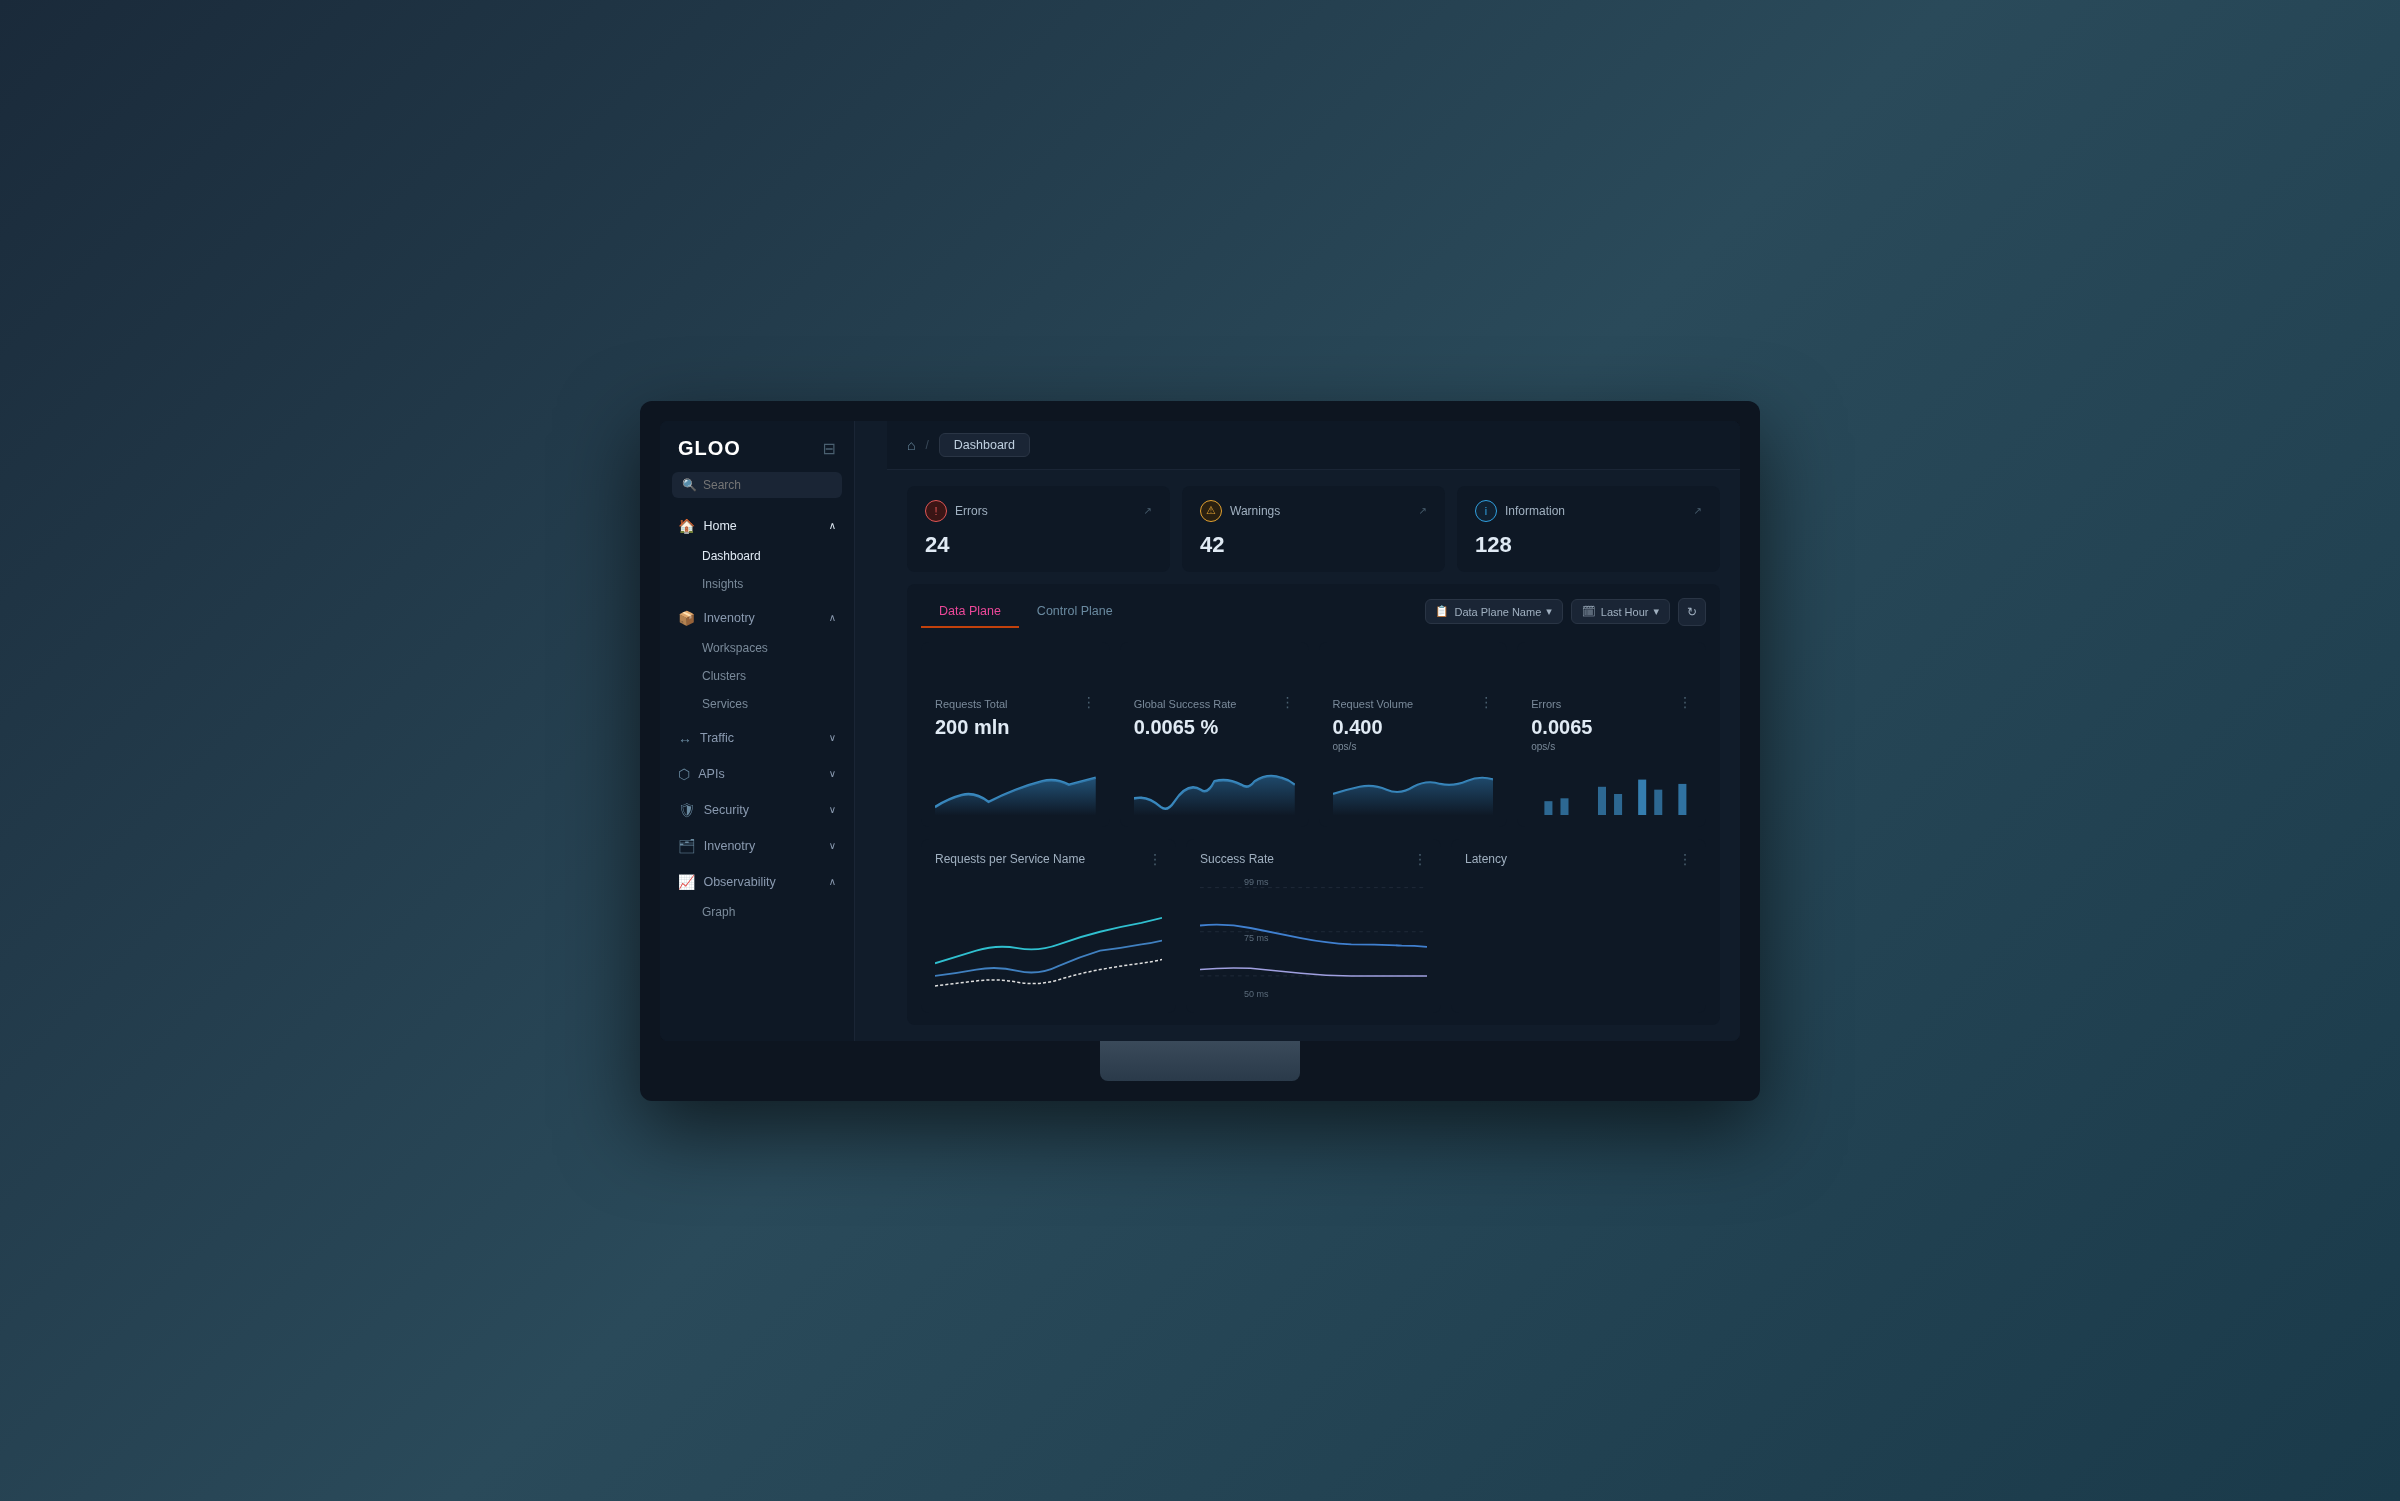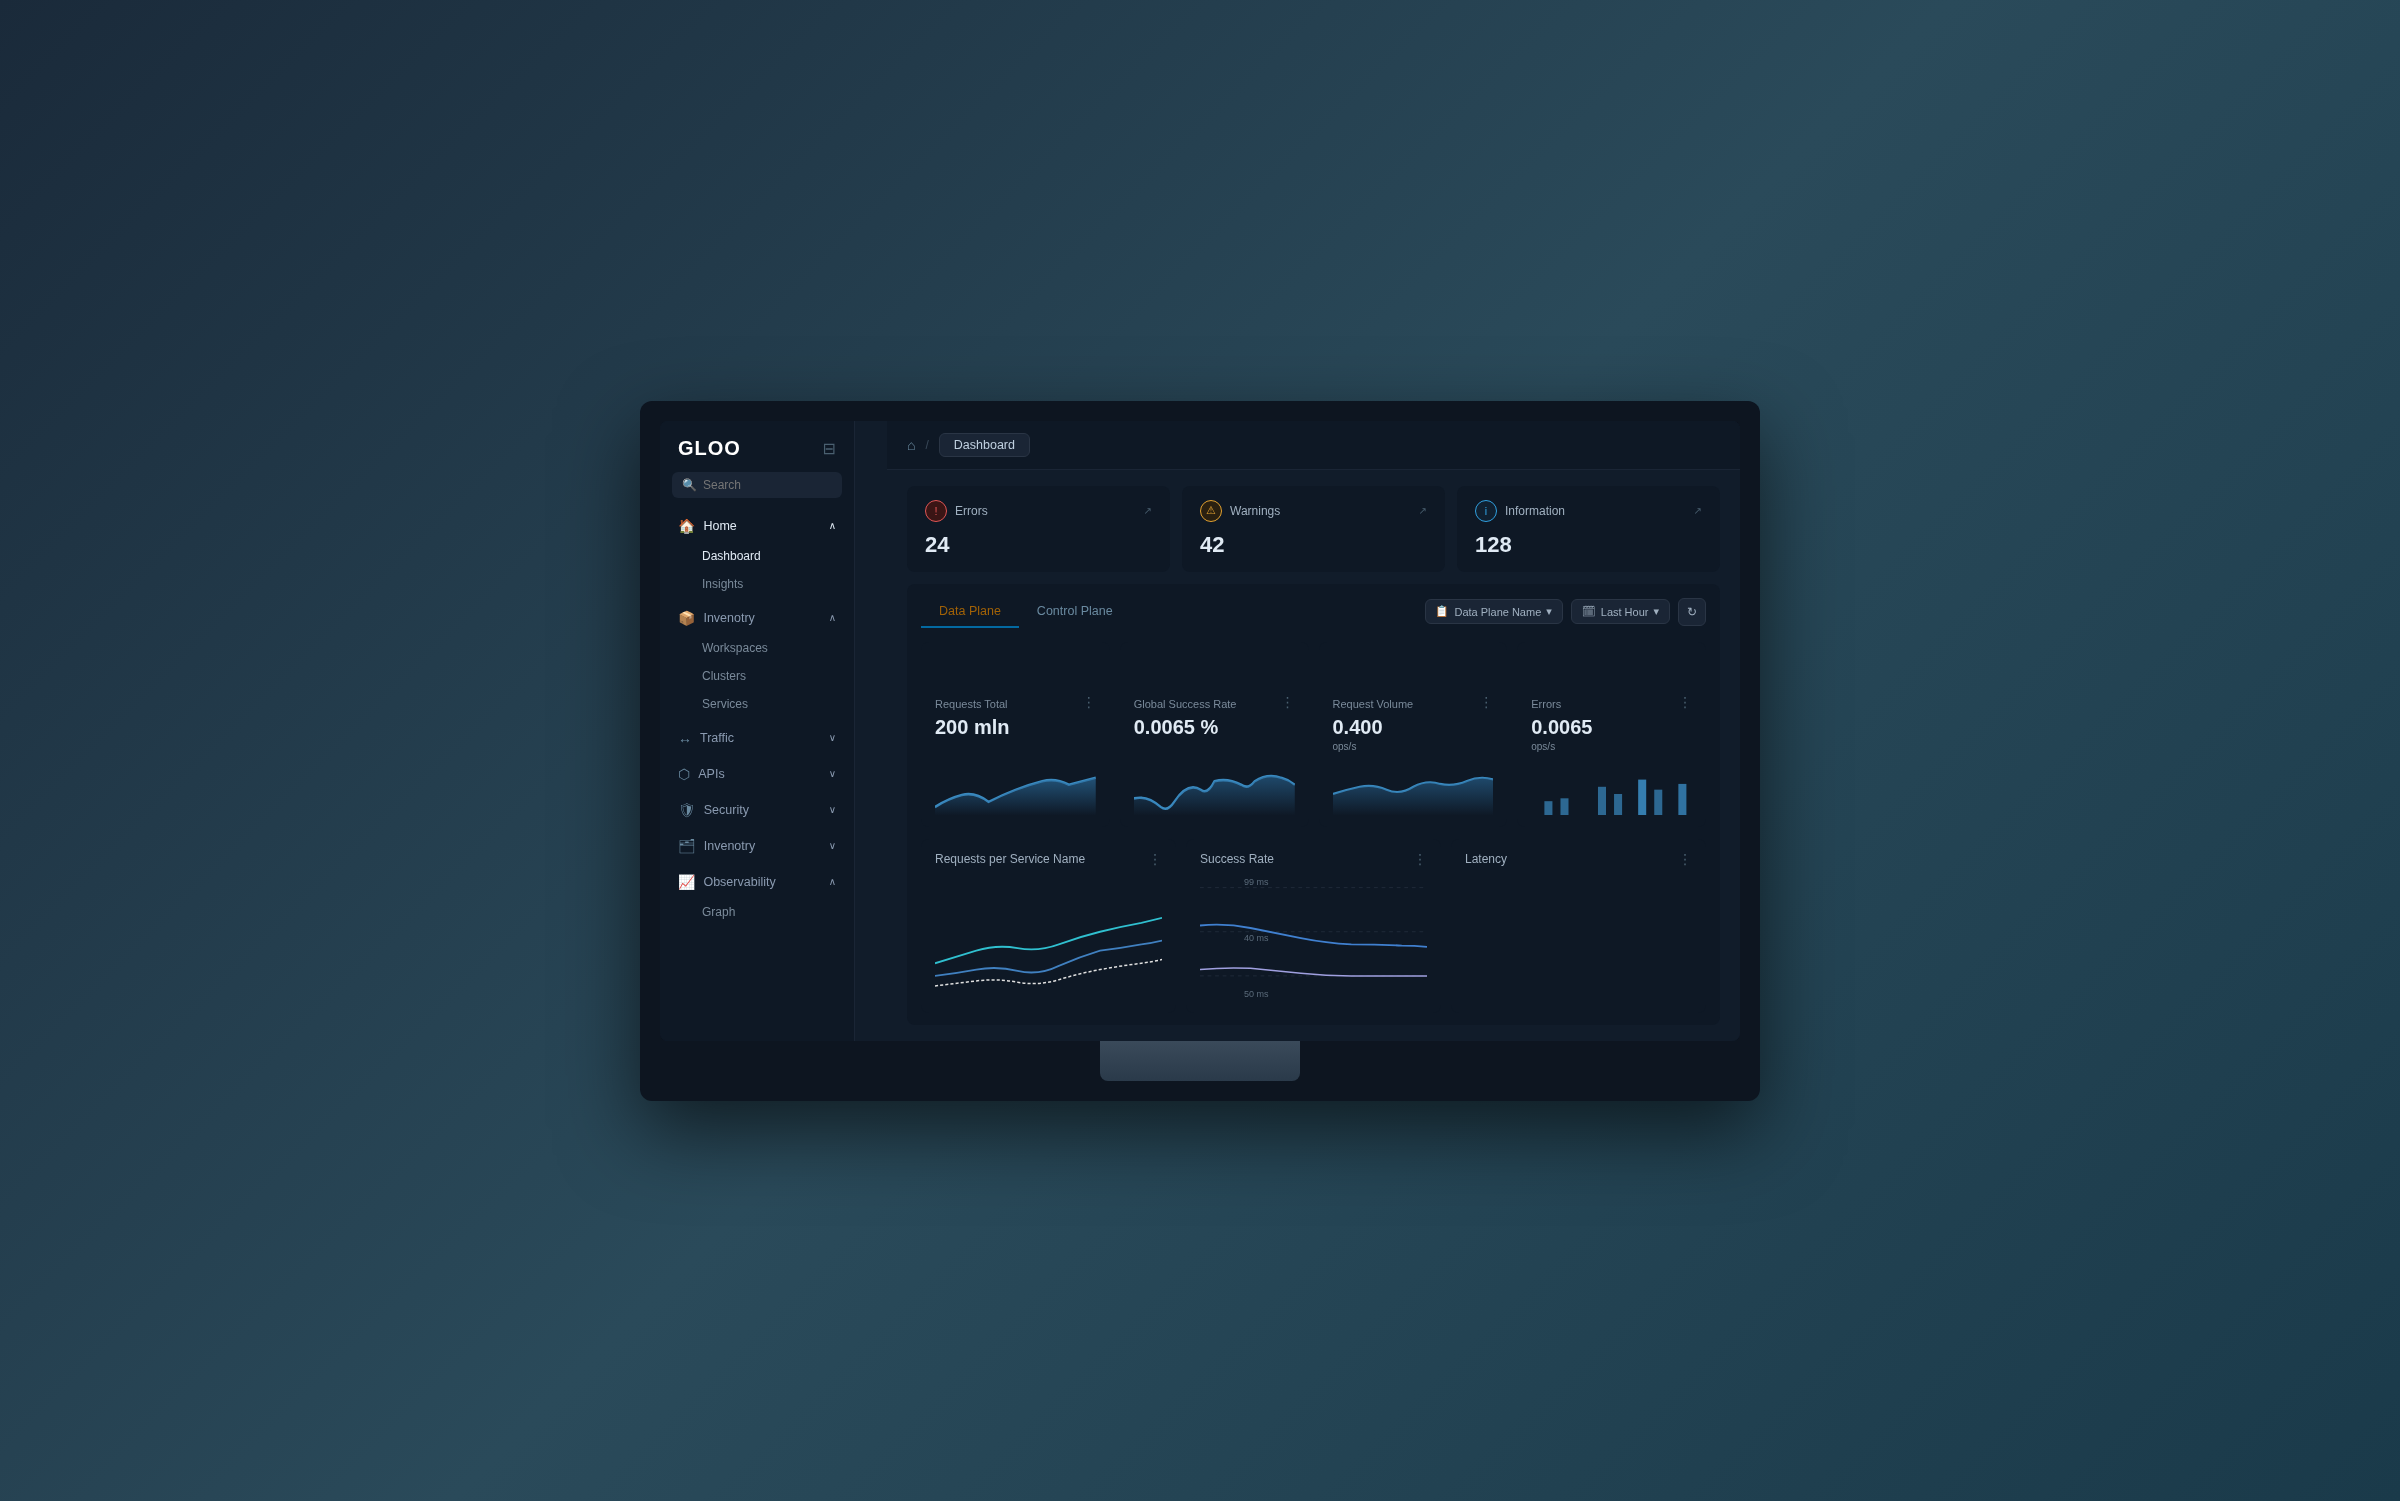--- a/index.html
+++ b/index.html
@@ -200,22 +200,22 @@
       gap: 0;
     }
     .metric-tab {
       padding: 8px 18px;
       color: #6a8aa0;
       font-size: 12.5px;
       cursor: pointer;
       border-bottom: 2px solid transparent;
     }
     .metric-tab.active {
-      color: #a16207;
-      border-bottom: 2px solid #0369a1;
+      color: #ec4899;
+      border-bottom: 2px solid #c2410c;
     }
     .tab-controls {
       margin-left: auto;
       display: flex;
       align-items: center;
       gap: 8px;
     }
     .tab-control-btn {
       background: #1a2535;
       border: 1px solid #2a3545;
@@ -574,21 +574,21 @@
               </div>
 
               <div class="chart-card">
                 <div class="chart-header">
                   <span class="chart-title">Success Rate</span>
                   <span class="chart-menu">⋮</span>
                 </div>
                 <div class="chart-area" style="height:110px; display:flex;">
                   <div class="chart-labels" style="min-width:35px;">
                     <span class="chart-label-text">99 ms</span>
-                    <span class="chart-label-text">40 ms</span>
+                    <span class="chart-label-text">75 ms</span>
                     <span class="chart-label-text">50 ms</span>
                   </div>
                   <svg class="chart-svg" viewBox="0 0 180 100" preserveAspectRatio="none" style="flex:1;">
                     <line x1="0" y1="10" x2="180" y2="10" stroke="#2a3545" stroke-width="0.5" stroke-dasharray="3,3"></line>
                     <line x1="0" y1="45" x2="180" y2="45" stroke="#2a3545" stroke-width="0.5" stroke-dasharray="3,3"></line>
                     <line x1="0" y1="80" x2="180" y2="80" stroke="#2a3545" stroke-width="0.5" stroke-dasharray="3,3"></line>
                     <path d="M0,40 Q20,38 40,42 Q60,46 80,50 Q100,54 120,55 Q140,55 160,56 Q170,56 180,57" fill="none" stroke="#4080d0" stroke-width="1.5"></path>
                     <path d="M0,75 Q20,73 40,74 Q60,76 80,78 Q100,80 120,80 Q140,80 160,80 Q170,80 180,80" fill="none" stroke="#a0a0e0" stroke-width="1.2"></path>
                   </svg>
                 </div>

